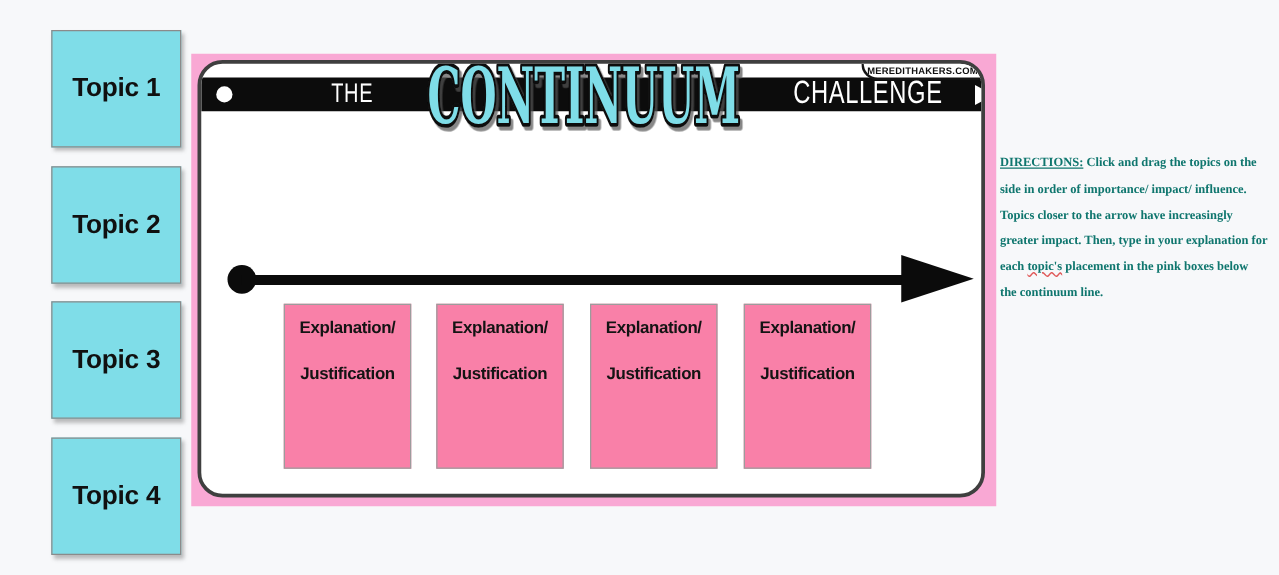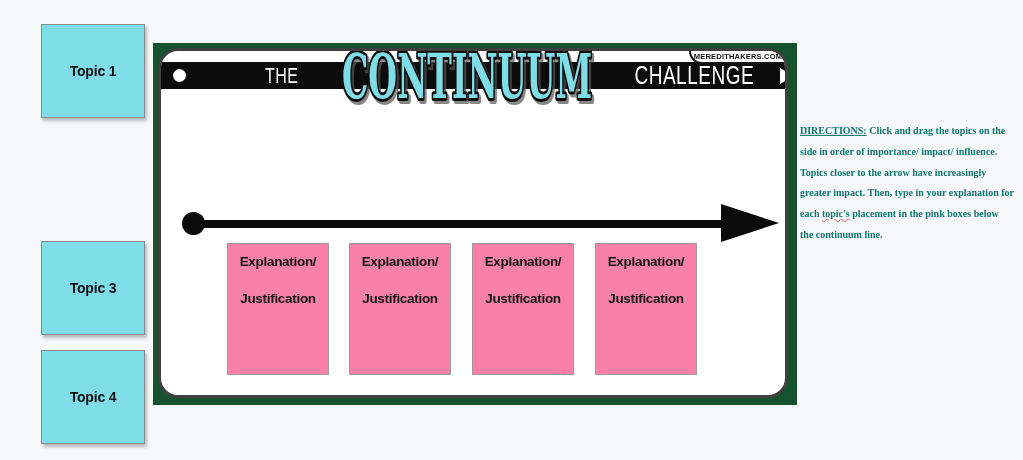--- a/index.html
+++ b/index.html
@@ -8,24 +8,24 @@
 
   .canvas { position:absolute; inset:0; }
 
   
   .topic-card {
     position:absolute; left:41px; width:104px; height:94px;
     background:#7fdde8; border:1px solid #8b8b8b;
     box-shadow:2px 3px 3px rgba(110,110,110,.45);
     display:flex; align-items:center; justify-content:center;
   }
-  .topic-card span { font-weight:bold; font-size:14px; color:#101010; letter-spacing:-0.2px; }
+  .topic-card span { font-weight:bold; font-size:21px; color:#101010; letter-spacing:-0.2px; }
 
   
-  .slide { position:absolute; left:153px; top:43px; width:644px; height:362px; background:#14532d; }
+  .slide { position:absolute; left:153px; top:43px; width:644px; height:362px; background:#f9a8d4; }
   .worksheet {
     position:absolute; left:5px; top:5px; width:630px; height:350px;
     background:#ffffff; border:3px solid #3f3f3f; border-radius:20px; overflow:hidden;
   }
 
   
   .brand-tab {
     position:absolute; top:0; right:0; width:96px; height:13px;
     border-bottom:2px solid #141414; border-left:2px solid #141414;
     border-bottom-left-radius:14px; background:#fff; z-index:3;
@@ -90,20 +90,23 @@
   .squiggly { text-decoration:underline; text-decoration-style:wavy; text-decoration-color:#e05a5a; text-decoration-thickness:1px; }
 </style>
 </head>
 <body>
 
 <div class="canvas">
 
   <div class="topic-card" style="top:24px">
     <span>Topic 1</span>
   </div>
+  <div class="topic-card" style="top:133px">
+    <span>Topic 2</span>
+  </div>
   <div class="topic-card" style="top:241px">
     <span>Topic 3</span>
   </div>
   <div class="topic-card" style="top:350px">
     <span>Topic 4</span>
   </div>
 
   <div class="slide">
     <div class="worksheet">
 

